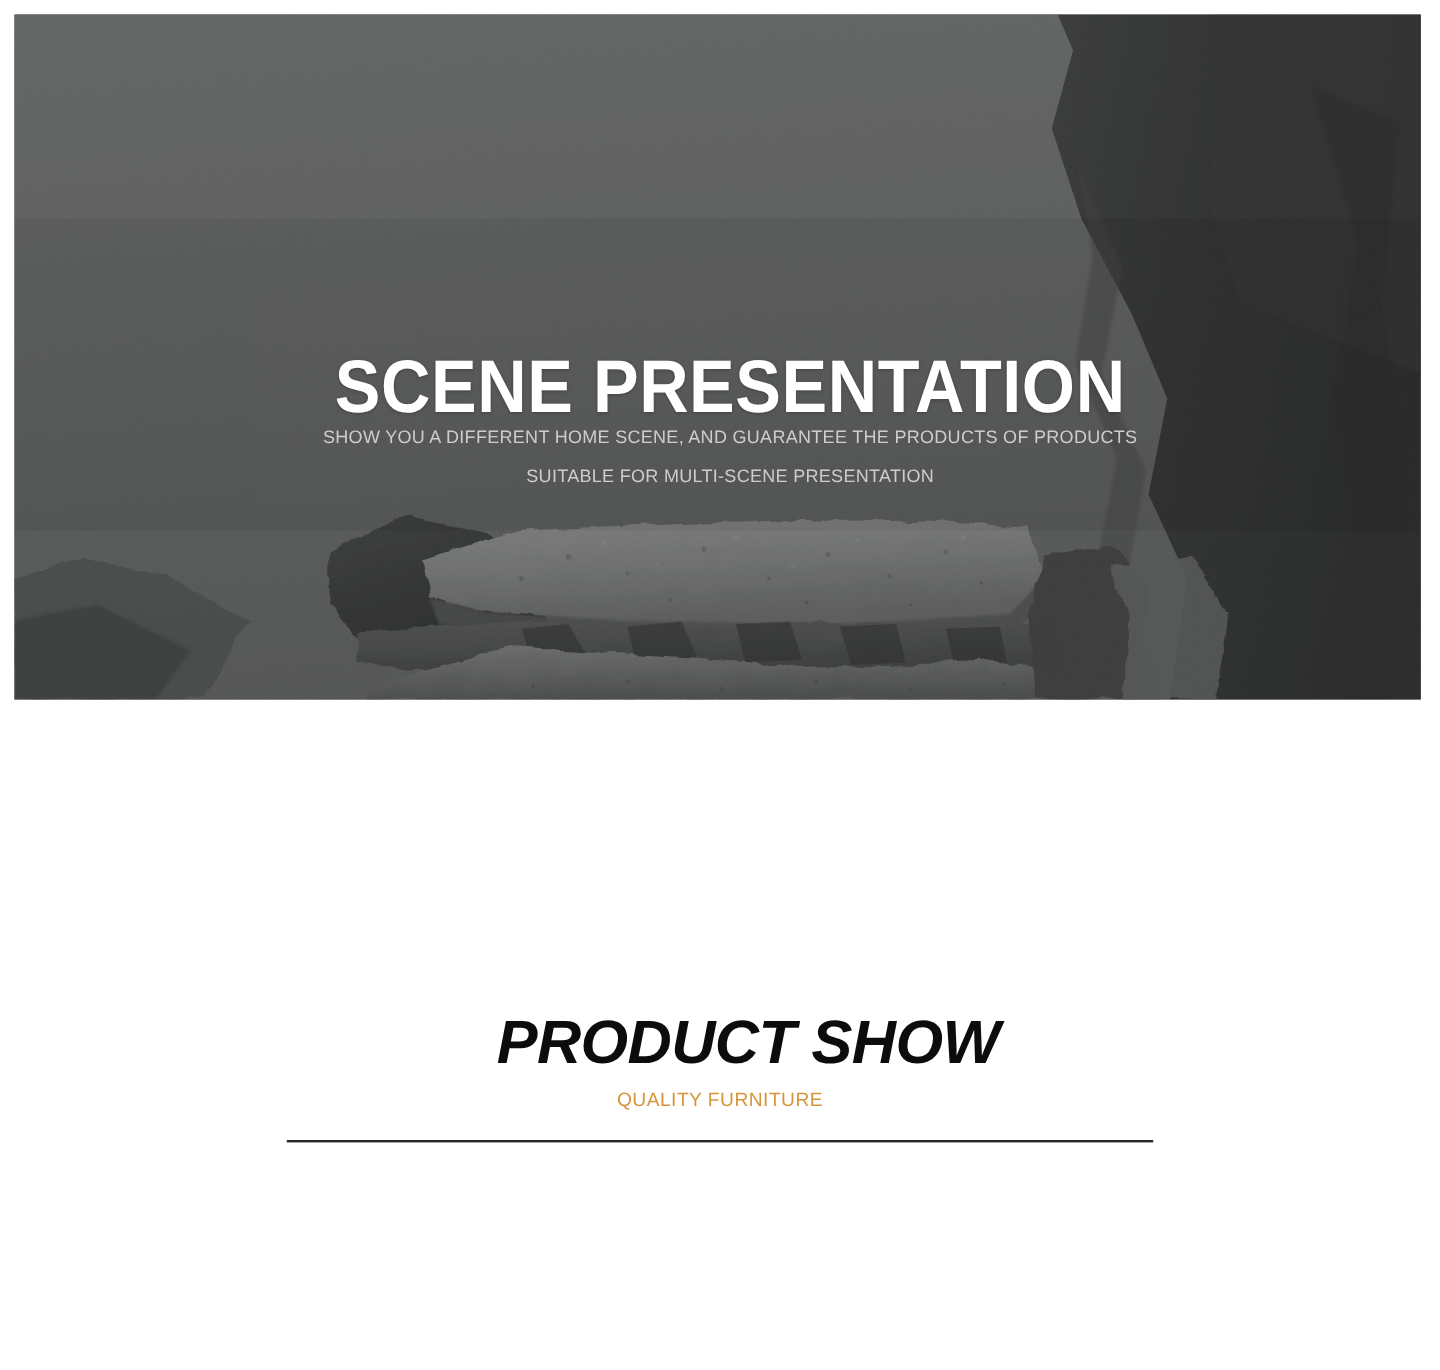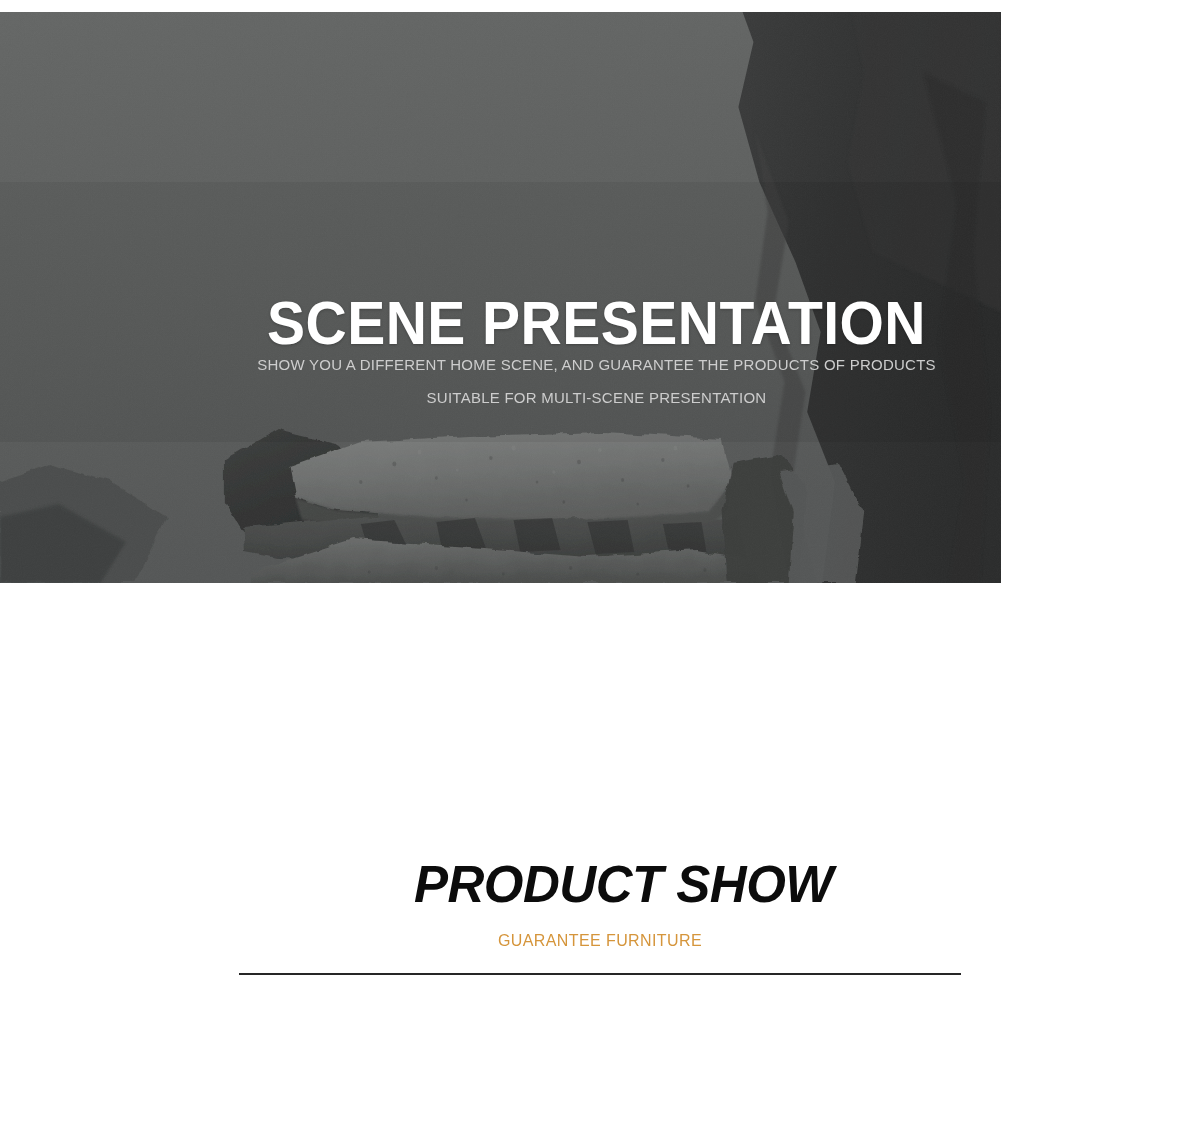--- a/index.html
+++ b/index.html
@@ -12,23 +12,23 @@
     height: 1142px;
     background: #ffffff;
     font-family: "Liberation Sans", sans-serif;
     overflow: hidden;
     position: relative;
   }
 
   
   .hero {
     position: absolute;
-    left: 0;
+    left: 12px;
     top: 12px;
-    width: 1001px;
+    width: 1172px;
     height: 571px;
     overflow: hidden;
     background: #404040;
   }
   .hero-photo {
     position: absolute;
     inset: 0;
     width: 100%;
     height: 100%;
   }
@@ -84,21 +84,21 @@
     width: 1200px;
     text-align: center;
   }
   .section-title {
     font-size: 51px;
     line-height: 58px;
     font-weight: 700;
     font-style: italic;
     letter-spacing: -0.5px;
     color: #0c0c0c;
-    margin: 16px;
+    margin: 0;
     font-family: "Liberation Sans", sans-serif;
     padding-left: 47px;
   }
   .section-subtitle {
     margin: 9px 0 0 0;
     font-size: 16px;
     line-height: 22px;
     font-weight: 400;
     letter-spacing: 0.4px;
     color: #d5953b;
@@ -238,15 +238,15 @@
     <h1 class="hero-title">SCENE PRESENTATION</h1>
     <div class="hero-sub">
       <span>SHOW YOU A DIFFERENT HOME SCENE, AND GUARANTEE THE PRODUCTS OF PRODUCTS</span>
       <span>SUITABLE FOR MULTI-SCENE PRESENTATION</span>
     </div>
   </div>
 </div>
 
 <div class="section">
   <h2 class="section-title">PRODUCT SHOW</h2>
-  <div class="section-subtitle">GUARANTEE FURNITURE</div>
+  <div class="section-subtitle">QUALITY FURNITURE</div>
   <div class="section-divider"></div>
 </div>
 
 </body></html>

